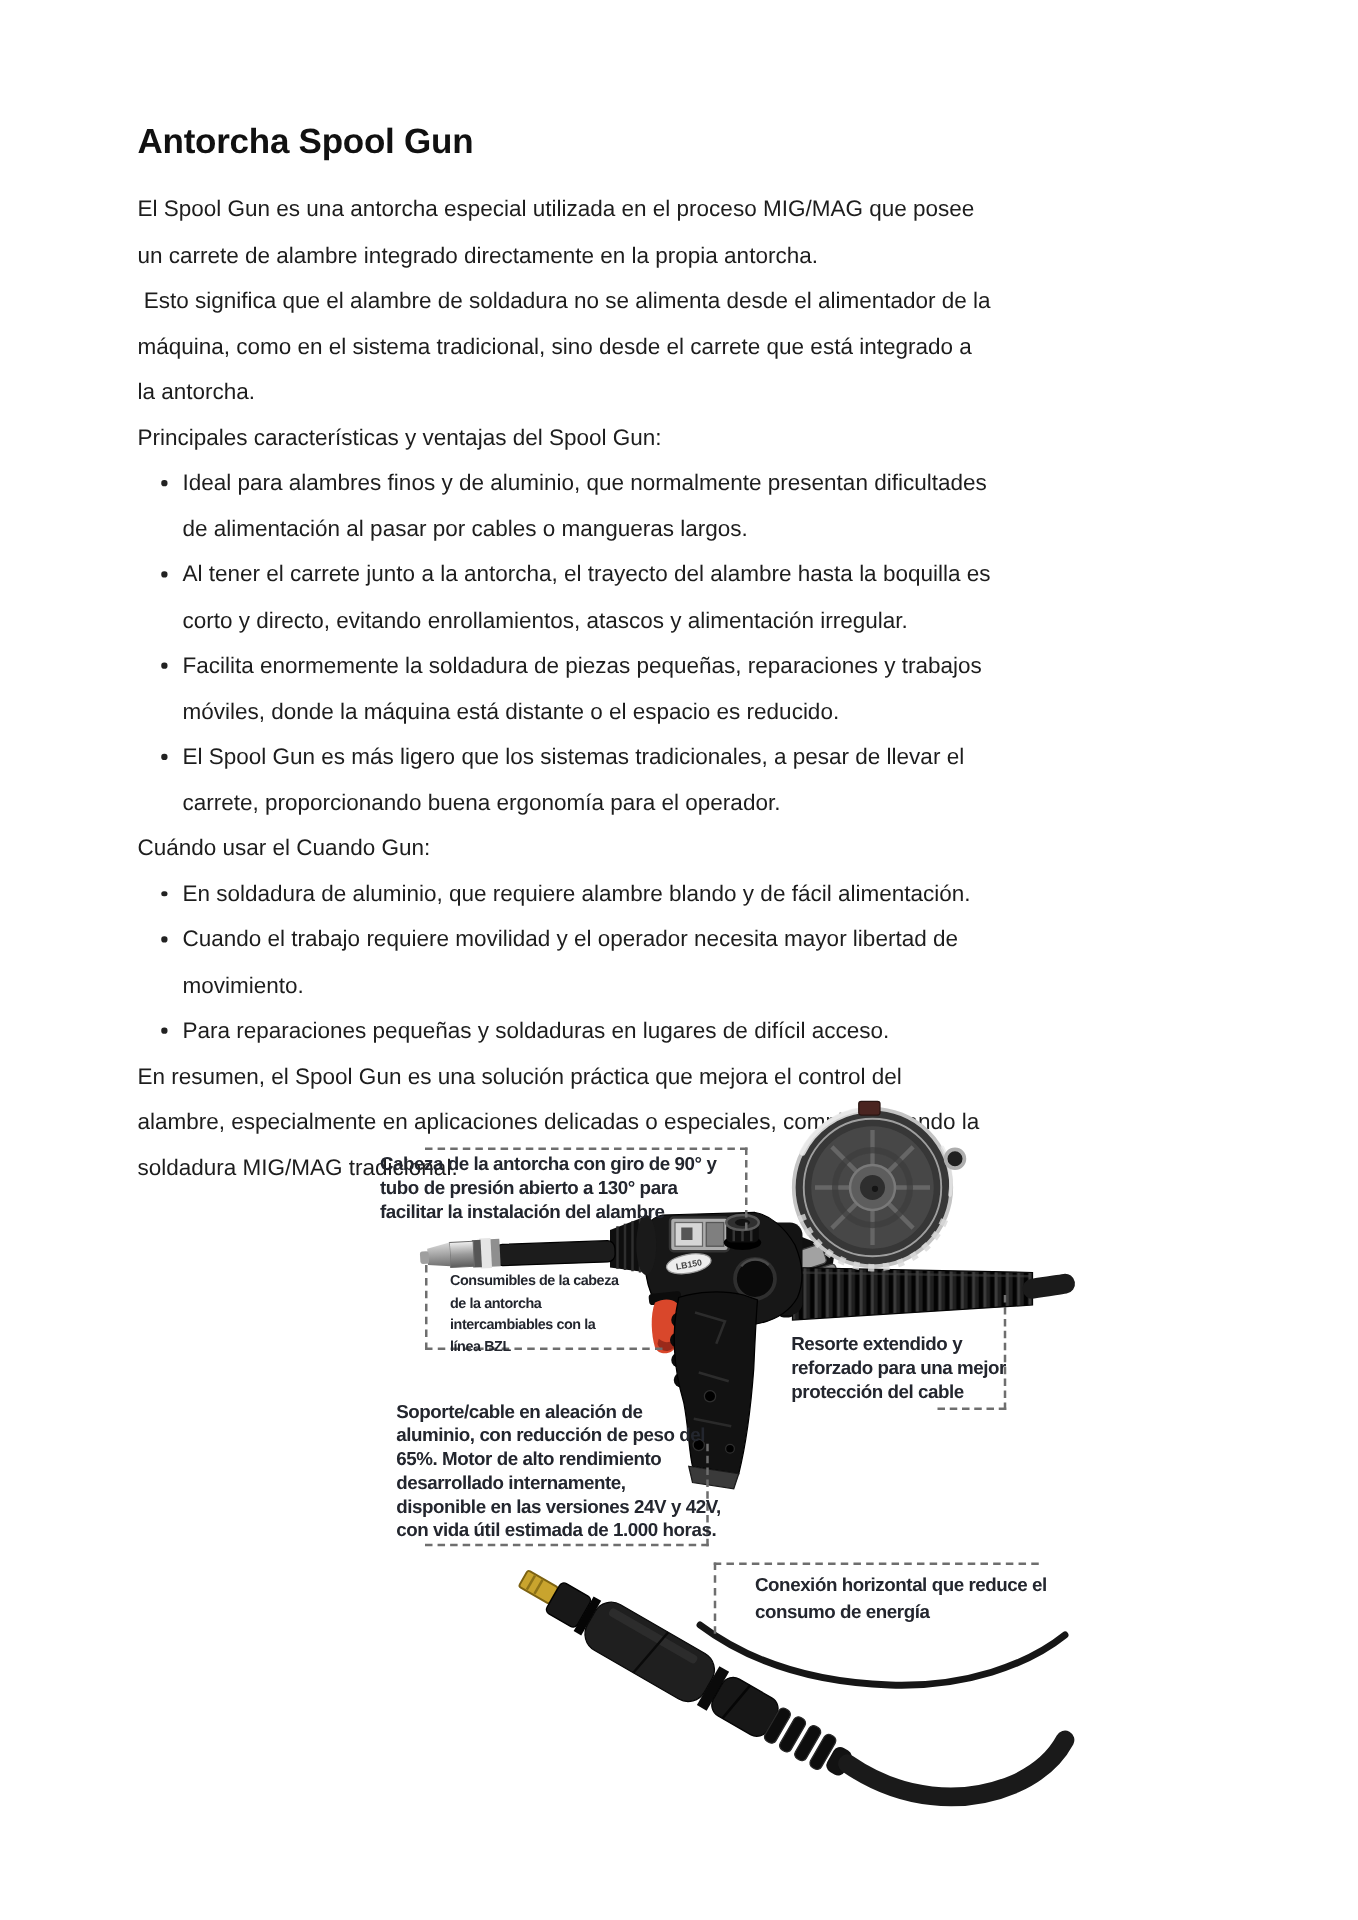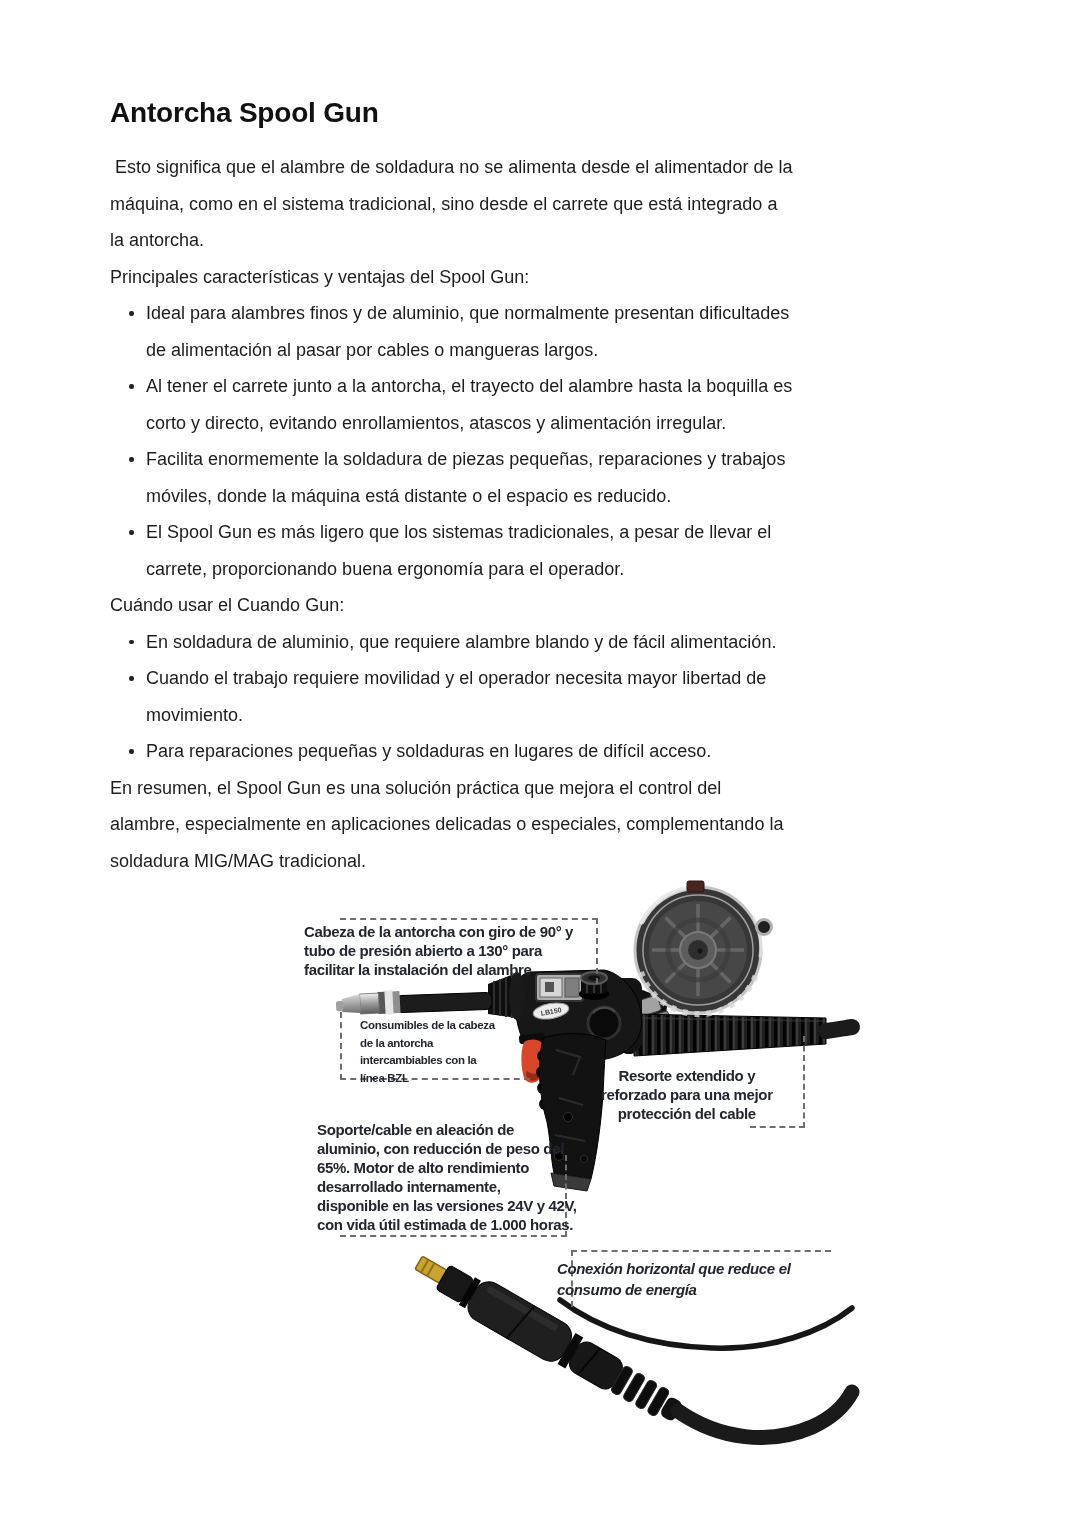--- a/index.html
+++ b/index.html
@@ -30,20 +30,21 @@
   .footer-logo{position:absolute;left:920px;top:1464px;width:54px;height:54px;}
 </style>
 </head>
 <body>
 
 <div class="page">
 
   <div class="content">
     <h1 class="title">Antorcha Spool Gun</h1>
     <div class="bodytext">
+      <p>El Spool Gun es una antorcha especial utilizada en el proceso MIG/MAG que posee un carrete de alambre integrado directamente en la propia antorcha.</p>
       <p>&nbsp;Esto significa que el alambre de soldadura no se alimenta desde el alimentador de la máquina, como en el sistema tradicional, sino desde el carrete que está integrado a la antorcha.</p>
       <p>Principales características y ventajas del Spool Gun:</p>
       <ul>
         <li>Ideal para alambres finos y de aluminio, que normalmente presentan dificultades de alimentación al pasar por cables o mangueras largos.</li>
         <li>Al tener el carrete junto a la antorcha, el trayecto del alambre hasta la boquilla es corto y directo, evitando enrollamientos, atascos y alimentación irregular.</li>
         <li>Facilita enormemente la soldadura de piezas pequeñas, reparaciones y trabajos móviles, donde la máquina está distante o el espacio es reducido.</li>
         <li>El Spool Gun es más ligero que los sistemas tradicionales, a pesar de llevar el carrete, proporcionando buena ergonomía para el operador.</li>
       </ul>
       <p>Cuándo usar el Cuando Gun:</p>
       <ul>
@@ -219,34 +220,34 @@
       <div>Cabeza de la antorcha con giro de 90° y</div>
       <div>tubo de presión abierto a 130° para</div>
       <div>facilitar la instalación del alambre</div>
     </div>
     <div class="callout small" style="left:360px;top:157px;">
       <div>Consumibles de la cabeza</div>
       <div>de la antorcha</div>
       <div>intercambiables con la</div>
       <div>línea BZL</div>
     </div>
-    <div class="callout" style="left:601px;top:206px;text-align:center;">
+    <div class="callout" style="left:633px;top:206px;">
       <div>Resorte extendido y</div>
       <div>reforzado para una mejor</div>
       <div>protección del cable</div>
     </div>
     <div class="callout" style="left:282px;top:260px;margin-left:35px;">
       <div>Soporte/cable en aleación de</div>
       <div>aluminio, con reducción de peso del</div>
       <div>65%. Motor de alto rendimiento</div>
       <div>desarrollado internamente,</div>
       <div>disponible en las versiones 24V y 42V,</div>
       <div>con vida útil estimada de 1.000 horas.</div>
     </div>
-    <div class="callout wide" style="left:557px;top:398px;font-style:italic;">
+    <div class="callout wide" style="left:604px;top:398px;">
       <div>Conexión horizontal que reduce el</div>
       <div>consumo de energía</div>
     </div>
   </div>
 
   <svg class="footer-logo" viewBox="0 0 54 54">
     <circle cx="27" cy="27" r="26" fill="#0a0a0a" stroke="#1c1c1c"></circle>
     <polygon points="27,6 32.6,20.2 47,20.8 35.6,29.6 39.8,44.6 27,35.4 13.4,45.4 18.4,29.6 7,20.8 21.4,20.2" fill="none" stroke="#27c840" stroke-width="2.2" stroke-linejoin="round" opacity="0.95"></polygon>
     <text x="27" y="25" text-anchor="middle" font-size="12" font-weight="bold" fill="#f2f2f2" font-family="Liberation Sans, sans-serif">RJ</text>
     <rect x="21" y="28" width="12" height="3.2" fill="#c2221d"></rect>

